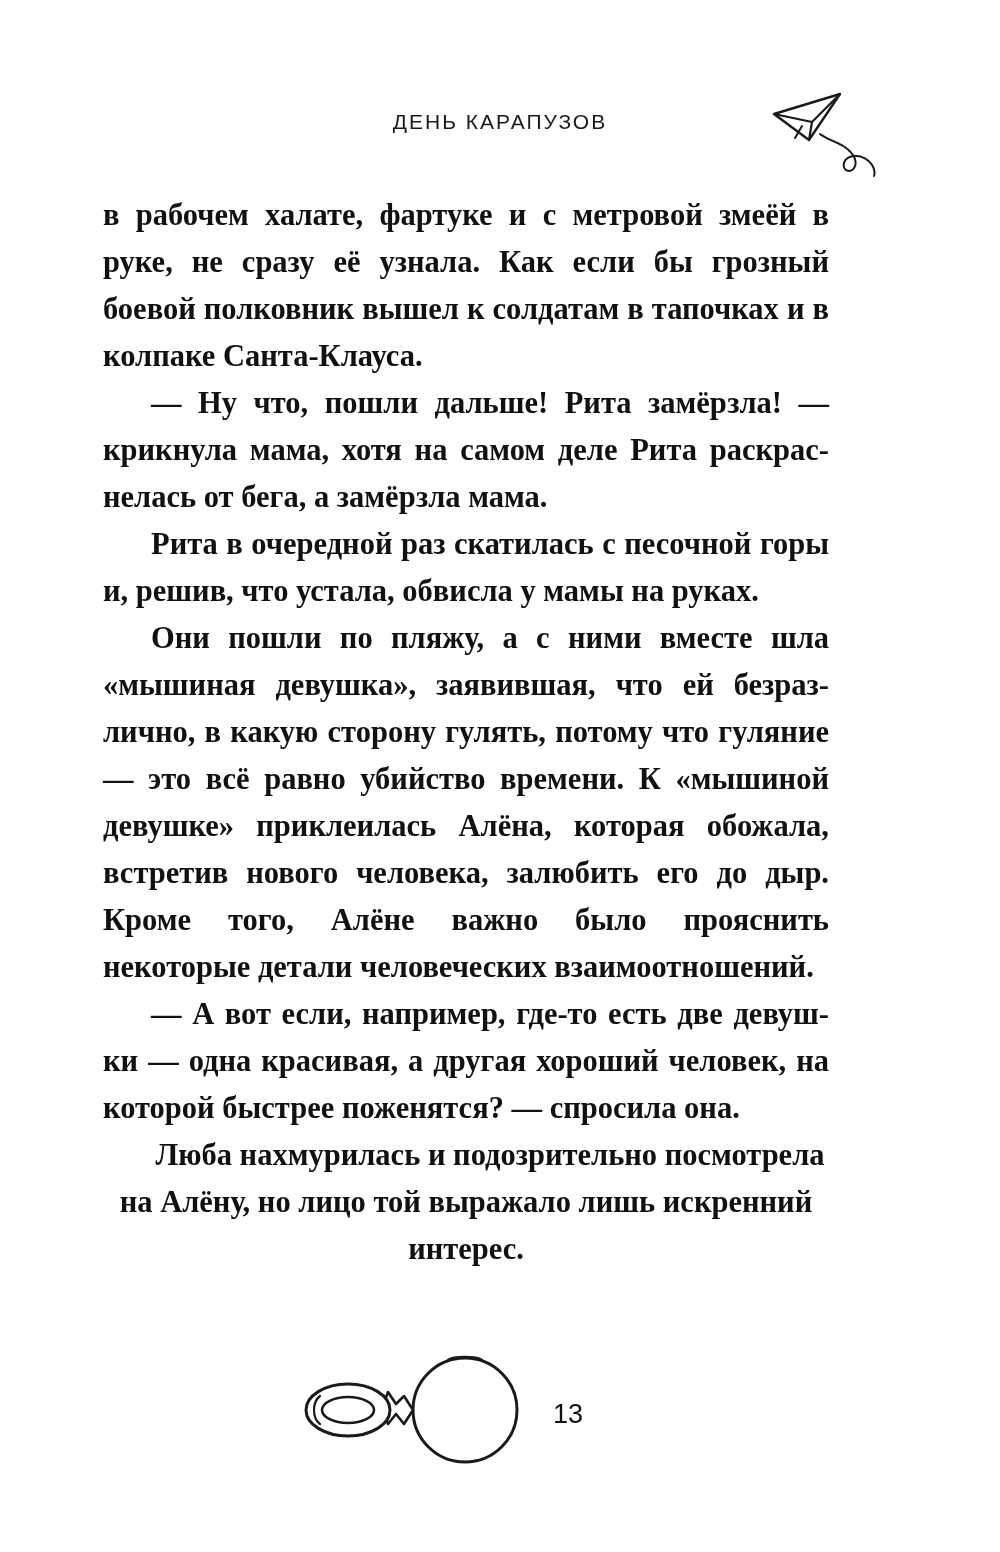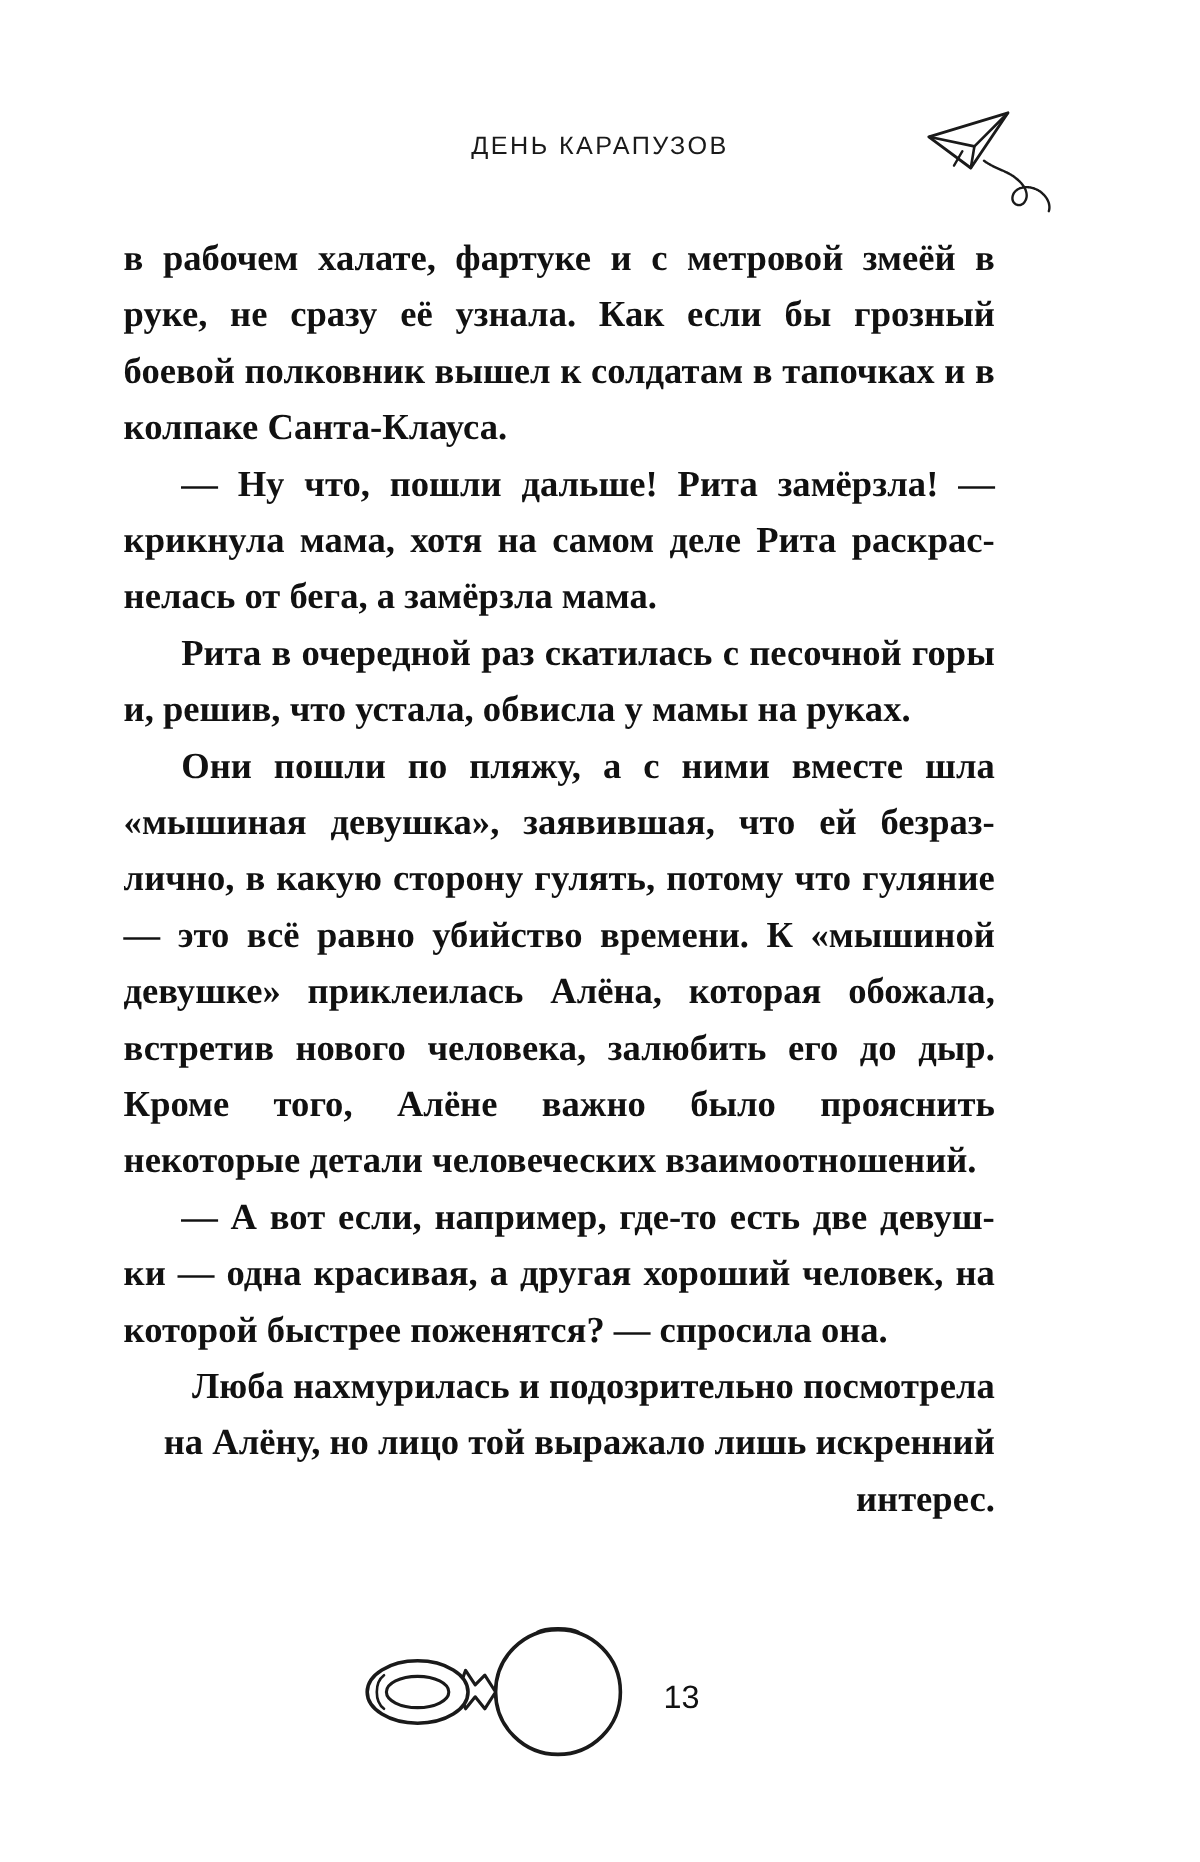--- a/index.html
+++ b/index.html
@@ -61,21 +61,21 @@
     text-align: justify;
     text-justify: inter-word;
     color: #111111;
     hyphens: manual;
     font-weight: bold;
   }
   .textblock p.indent {
     text-indent: 48px;
   }
   .textblock p.last-loose {
-    text-align: right;
+    text-align: center;
   }
 
   
   .footer-deco {
     position: absolute;
     left: 300px;
     top: 1352px;
     width: 230px;
     height: 120px;
   }

